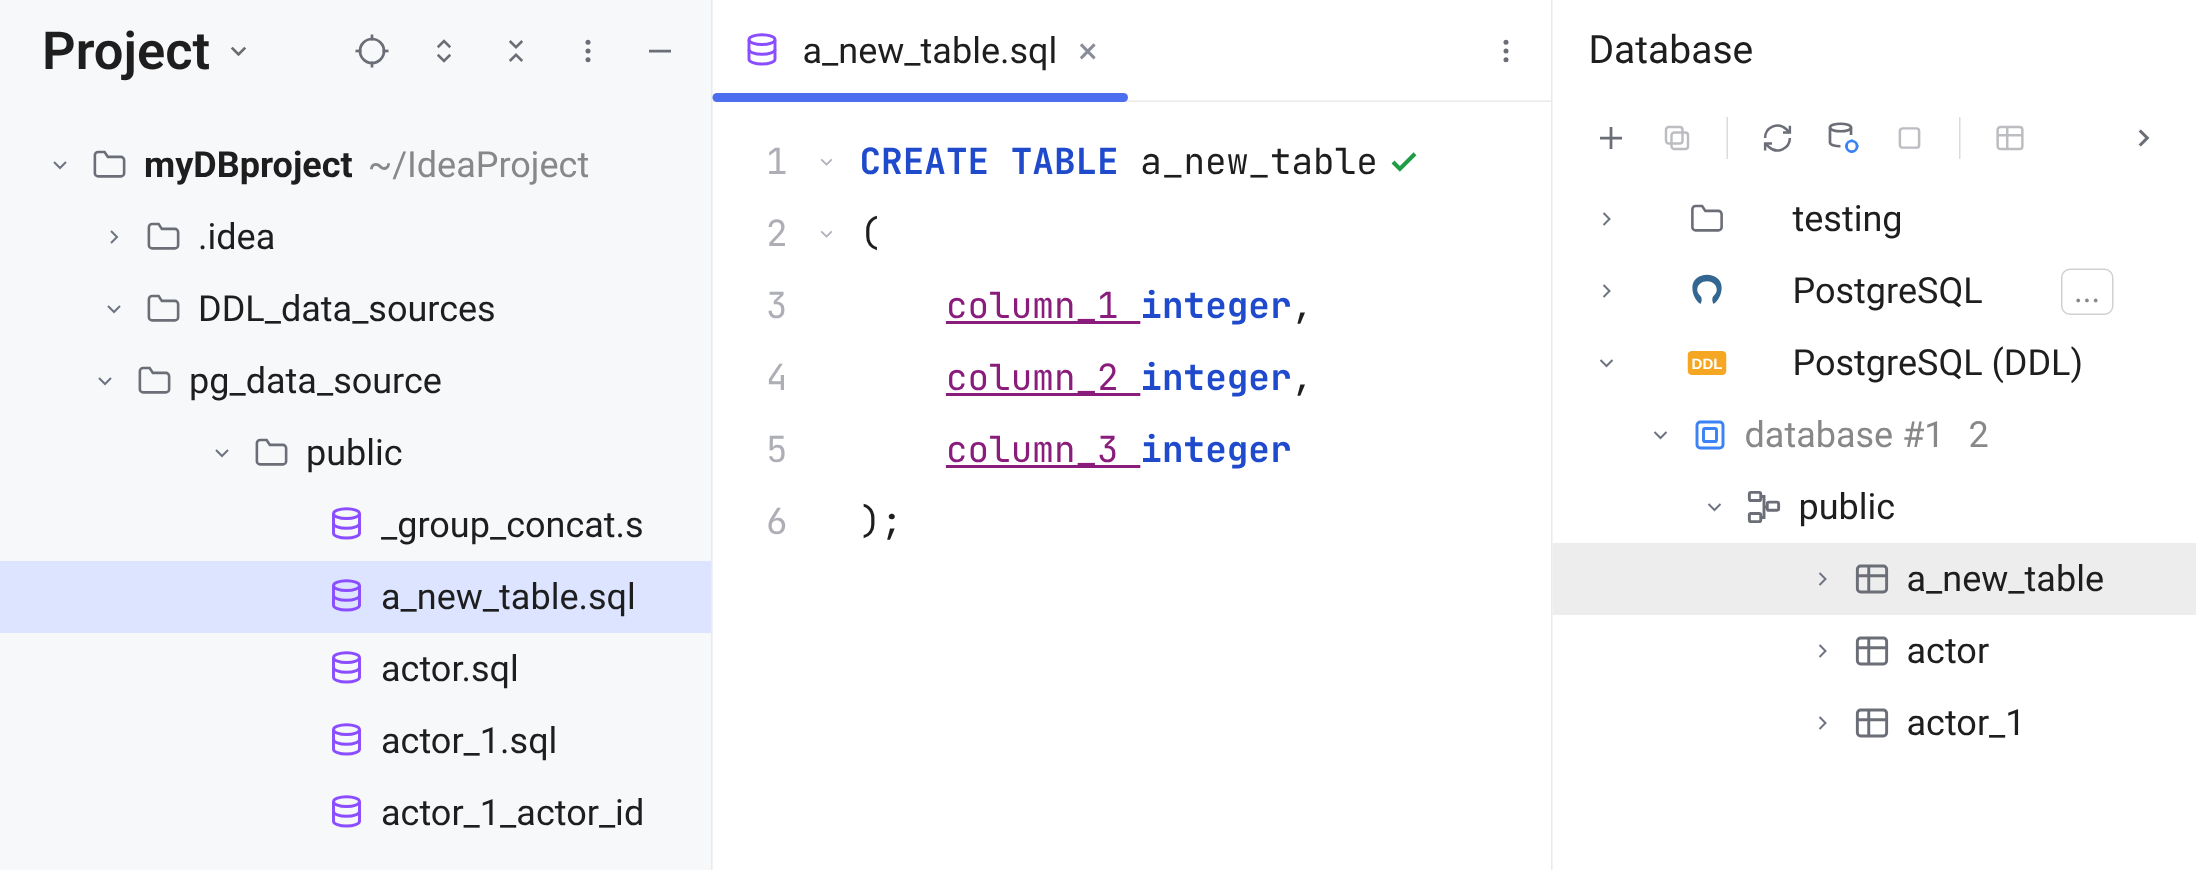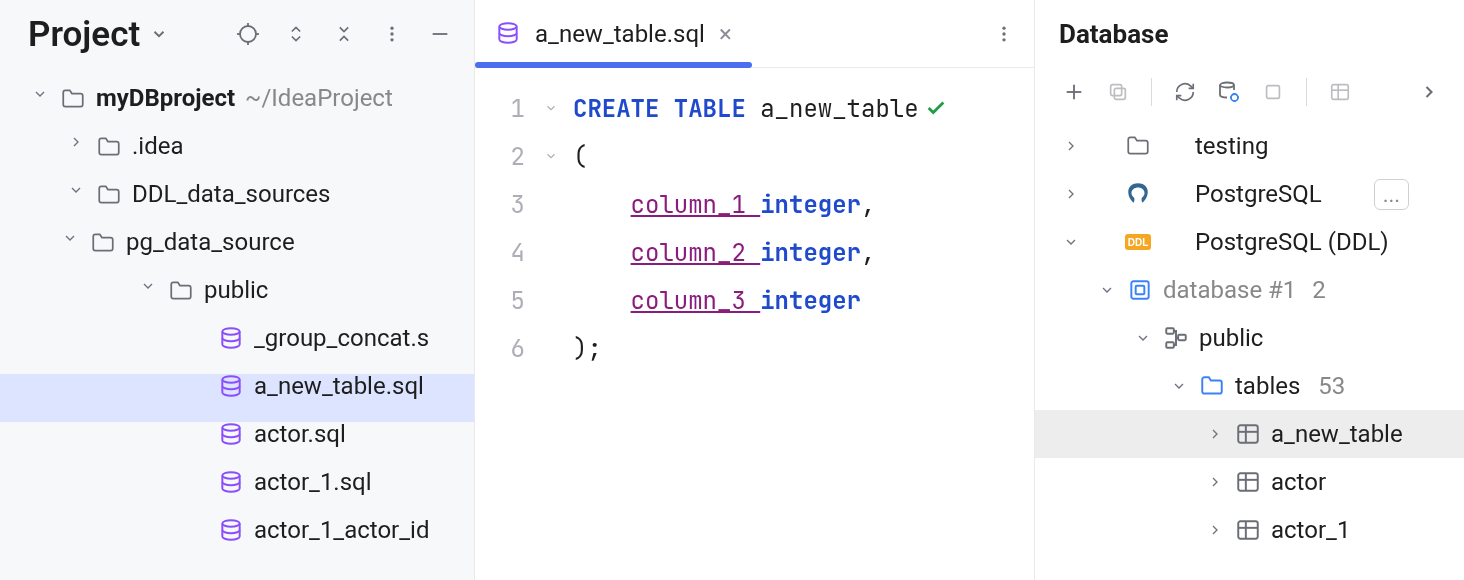--- a/index.html
+++ b/index.html
@@ -8,21 +8,21 @@
 
   
   .left-panel { width:475px; height:100%; background:#f7f8fa; border-right:1px solid #eaeaea; display:flex; flex-direction:column; overflow:hidden;}
   .left-header { height:68px; display:flex; align-items:center; justify-content:space-between; padding:0 22px 0 28px; }
   .left-title { display:flex; align-items:center; gap:10px; font-size:35px; font-weight:600; color:#1e1e1e; }
   .left-title .chev { color:#6d6d6d; }
   .left-tools { display:flex; align-items:center; gap:24px; color:#6b6e76; }
   .left-tools .ico { width:24px; height:24px; display:flex; align-items:center; justify-content:center; cursor:pointer;}
 
   .tree { padding:18px 0 0 0; font-size:24px; line-height:1.0; }
-  .row { display:flex; height:48px; gap:10px; white-space:nowrap; padding-right:6px; }
+  .row { display:flex; align-items:center; height:48px; gap:10px; white-space:nowrap; padding-right:6px; }
   .row.sel { background:#dde4ff; }
   .arrow { width:20px; display:flex; justify-content:center; color:#6d7480; font-size:18px;}
   .arrow svg{stroke:#6d7480;}
   .fname { color:#1e1e1e; }
   .muted { color:#888; }
   .bold { font-weight:700; }
   .ind0{padding-left:30px;} .ind1{padding-left:66px;} .ind2{padding-left:60px;}
   .ind3{padding-left:138px;} .ind4{padding-left:218px;}
 
   
@@ -43,21 +43,21 @@
   .codeline{height:48px; display:flex; align-items:center; white-space:pre;}
   .kw{color:#1f4acc; font-weight:600;}
   .col{color:#8a1c7c;text-decoration:underline;}
   .id{color:#1e1e1e;}
   .pn{color:#1e1e1e;}
   .hl-line{position:absolute; left:0; right:0; background:#eef2fb; height:48px; z-index:-1;}
   .ok-check{color:#1f9d45; margin-left:6px;}
 
   
   .right-panel { flex:1; height:100%; display:flex; flex-direction:column; }
-  .right-header{height:68px; display:flex; align-items:center; padding:0 24px; font-size:26px; font-weight:700;}
+  .right-header{height:68px; display:flex; align-items:center; padding:0 24px; font-size:26px; font-weight:400;}
   .right-tools{height:48px; display:flex; align-items:center; gap:18px; padding:0 22px 0 26px; color:#6b6e76;}
   .right-tools .sep{width:1px; height:28px; background:#d9dbe0; margin:0 2px;}
   .right-tools .ico{width:26px; height:26px; display:flex;align-items:center;justify-content:center;cursor:pointer;}
   .right-tree{padding-top:6px; font-size:24px;}
   .rrow{display:flex; align-items:center; height:48px; gap:10px; white-space:nowrap;}
   .rrow.sel{background:#ededed;}
   .rind0{padding-left:26px;gap:44px;} .rind1{padding-left:62px;} .rind2{padding-left:98px;}
   .rind3{padding-left:134px;} .rind4{padding-left:170px;}
   .badge{border:1px solid #d0d0d0; border-radius:6px; padding:2px 8px; color:#888; font-size:22px; margin-left:8px;}
 
@@ -421,34 +421,20 @@
         <span class="tbl-ic">
             <svg width="26" height="26" viewBox="0 0 24 24" fill="none" stroke="currentColor" stroke-width="1.8">
               <rect x="3" y="3" width="7" height="5" rx="1"></rect>
               <rect x="3" y="16" width="7" height="5" rx="1"></rect>
               <rect x="14" y="9" width="7" height="5" rx="1"></rect>
               <path d="M10 5.5h2v13h-2M12 12h2"></path>
             </svg>
           </span>
         <span class="fname">public</span>
       </div>
-      <div class="rrow rind3">
-        <span class="arrow">
-            <svg width="16" height="16" viewBox="0 0 24 24" fill="none" stroke-width="2">
-              <polyline points="6 9 12 15 18 9"></polyline>
-            </svg>
-          </span>
-        <span>
-            <svg width="26" height="26" viewBox="0 0 24 24" fill="none" stroke="#3b82f6" stroke-width="1.8">
-              <path d="M3 6a2 2 0 0 1 2-2h4l2 3h8a2 2 0 0 1 2 2v8a2 2 0 0 1-2 2H5a2 2 0 0 1-2-2V6z"></path>
-            </svg>
-          </span>
-        <span class="fname">tables</span>
-        <span class="muted" style="margin-left:8px">53</span>
-      </div>
       <div id="table-rows">
           <div class="rrow rind4 sel">
             <span class="arrow">
               <svg width="16" height="16" viewBox="0 0 24 24" fill="none" stroke-width="2">
                 <polyline points="9 6 15 12 9 18"></polyline>
               </svg>
             </span>
             <span class="tbl-ic">
               <svg width="26" height="26" viewBox="0 0 24 24" fill="none" stroke="currentColor" stroke-width="1.8">
                 <rect x="3" y="4" width="18" height="16" rx="2"></rect>

